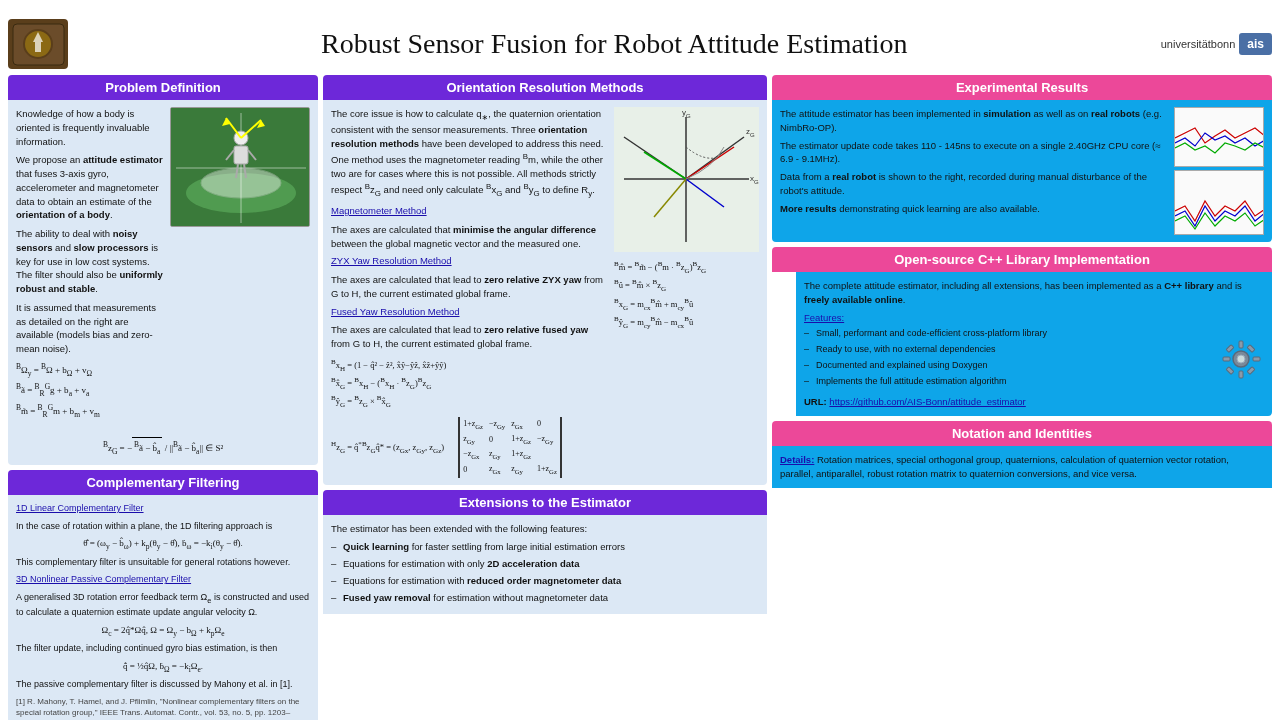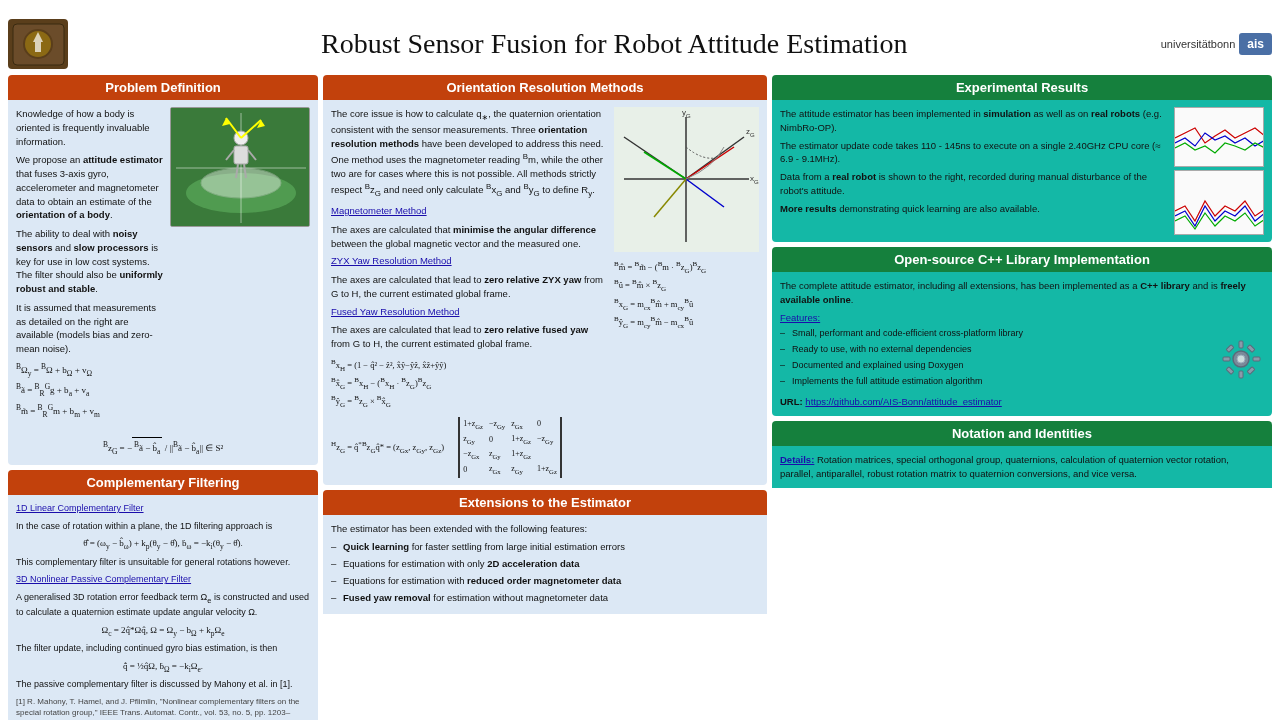--- a/index.html
+++ b/index.html
@@ -87,24 +87,24 @@
       text-align: center;
       font-size: 13px;
       font-weight: bold;
       color: #fff;
     }
     .panel-body {
       padding: 7px 8px;
       font-size: 9.5px;
       line-height: 1.45;
     }
-    .blue-panel .panel-header { background: #c2410c; }
+    .blue-panel .panel-header { background: #6d28d9; }
     .blue-panel .panel-body { background: #dce8f5; }
-    .dark-blue-panel .panel-header { background: #15803d; }
-    .dark-blue-panel .panel-body { background: #14b8a6; }
+    .dark-blue-panel .panel-header { background: #ec4899; }
+    .dark-blue-panel .panel-body { background: #0ea5e9; }
 
     .panel-body p { margin-bottom: 5px; }
     .panel-body p:last-child { margin-bottom: 0; }
 
     .link { color: #1a0dab; text-decoration: underline; cursor: pointer; }
     .bold { font-weight: bold; }
 
     .problem-content {
       display: flex;
       gap: 6px;
@@ -375,21 +375,21 @@
                   <polyline points="0,50 10,45 20,58 30,42 40,55 50,45 60,50 70,42 80,55 90,48" stroke="#0a0" stroke-width="1.2" fill="none"></polyline>
                 </svg>
               </div>
             </div>
           </div>
         </div>
       </div>
 
       <div class="panel dark-blue-panel">
         <div class="panel-header">Open-source C++ Library Implementation</div>
-        <div class="panel-body" style="position:relative;">
+        <div class="panel-body" style="position:relative;margin-left:24px;">
           <p style="margin-bottom:4px;">The complete attitude estimator, including all extensions, has been implemented as a <span class="bold">C++ library</span> and is <span class="bold">freely available online</span>.</p>
           <p style="margin-bottom:3px;"><span class="link">Features:</span></p>
           <div style="display:flex; gap:22px;">
             <ul class="dash-list" style="font-size:9px; flex:1;">
               <li>Small, performant and code-efficient cross-platform library</li>
               <li>Ready to use, with no external dependencies</li>
               <li>Documented and explained using Doxygen</li>
               <li>Implements the full attitude estimation algorithm</li>
             </ul>
 

